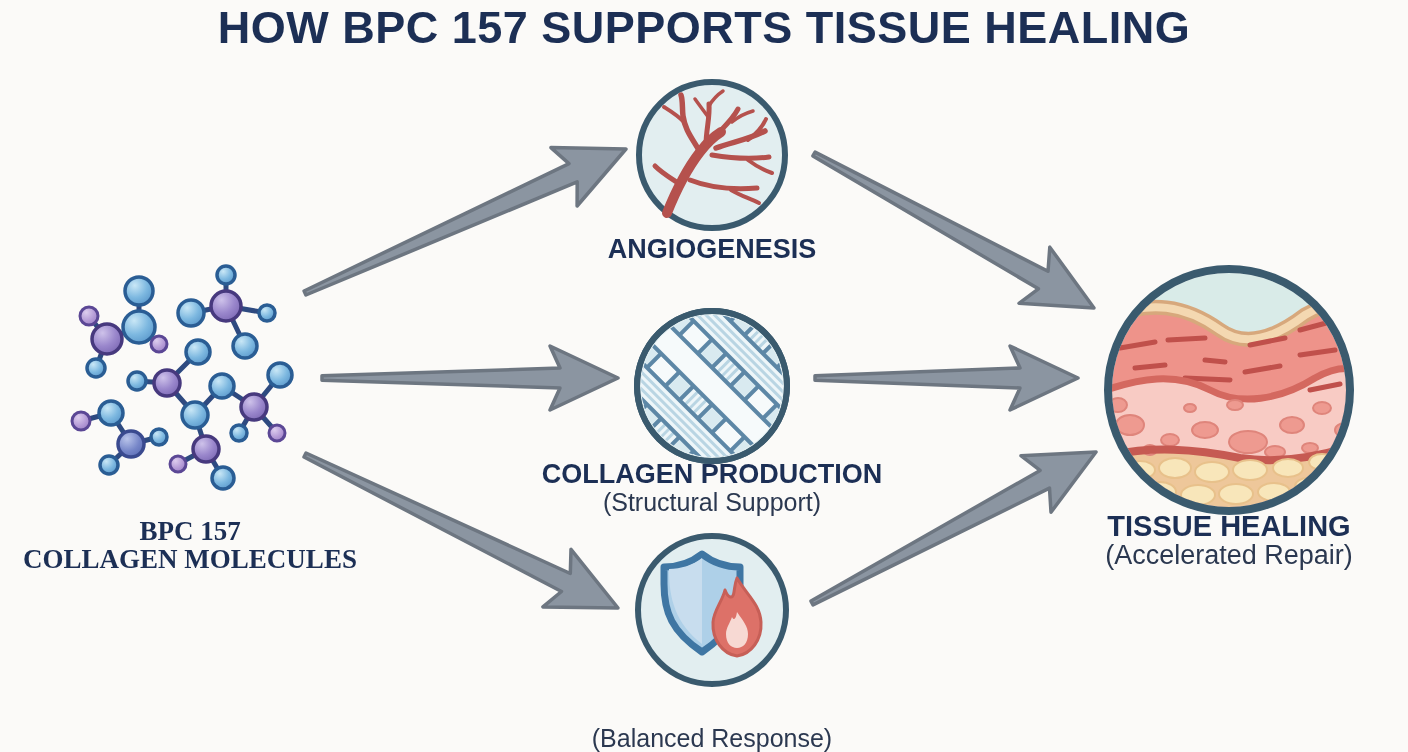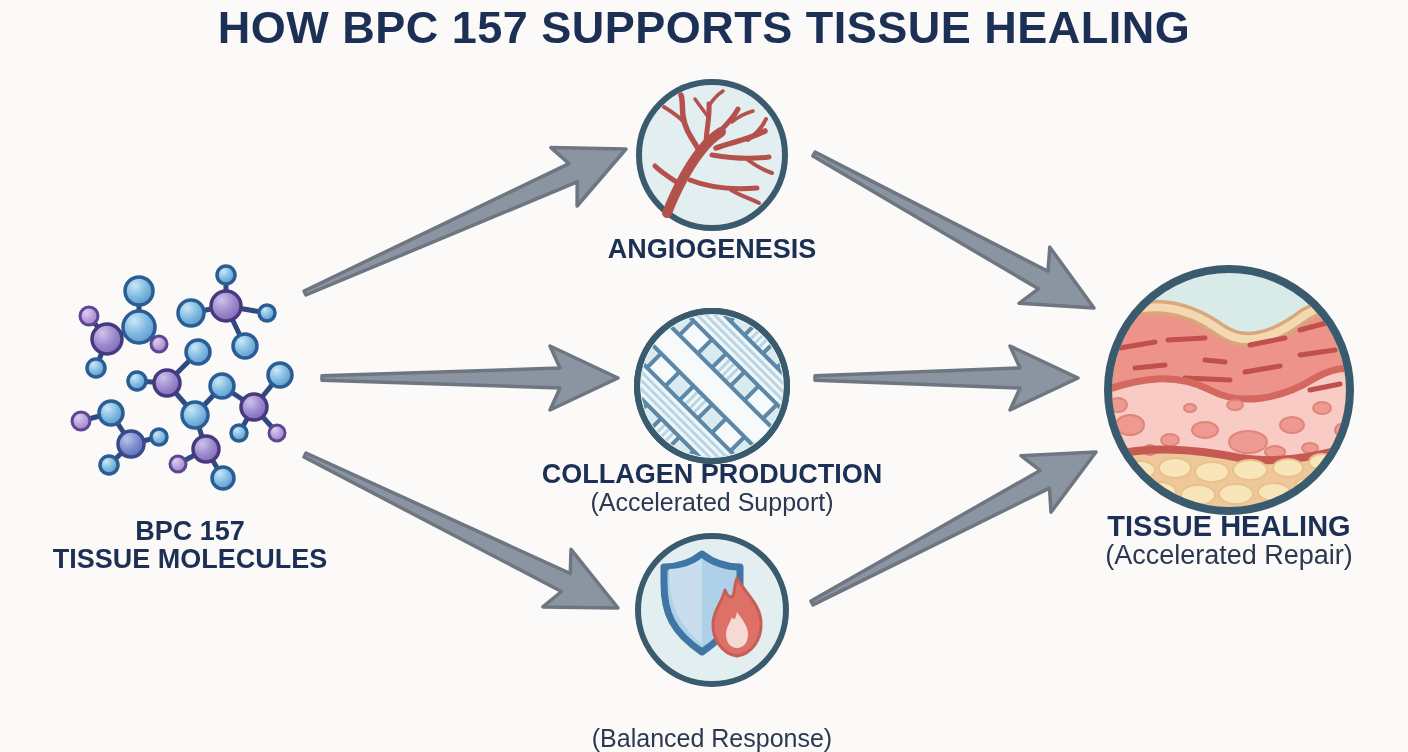--- a/index.html
+++ b/index.html
@@ -10,21 +10,21 @@
   .art{position:absolute;left:0;top:0;}
   .title{
     position:absolute;top:2px;left:0;width:100%;text-align:center;
     font-size:45px;font-weight:800;color:#1c2f55;letter-spacing:.5px;white-space:nowrap;
   }
   .lbl{position:absolute;text-align:center;color:#1c2f55;font-weight:700;
        font-size:27px;line-height:29px;white-space:nowrap;}
   .sub{position:absolute;text-align:center;color:#2b3850;font-weight:400;
        font-size:25px;line-height:27px;white-space:nowrap;}
   .mid{left:412px;width:600px;}
-  .src{left:8px;width:364px;}
+  .src{left:8px;width:364px;font-family:Liberation Serif, serif;}
   .tgt{left:1029px;width:400px;}
   .tgt.lbl{font-size:29px;}
   .tgt.sub{font-size:27px;}
   
   .mb{fill:url(#gB);stroke:#2a5d94;stroke-width:3.5px;}
   .mp{fill:url(#gP);stroke:#47397e;stroke-width:3.5px;}
   .ml{fill:url(#gL);stroke:#5b4795;stroke-width:3px;}
   .mv{fill:url(#gV);stroke:#3a4a8f;stroke-width:3.5px;}
   .arrow{fill:#8b95a1;stroke:#6d7681;stroke-width:3.5px;stroke-linejoin:round;}
   .nodecirc{fill:#e2eef0;stroke:#3a5a6e;stroke-width:6px;}
@@ -225,24 +225,24 @@
           <ellipse cx="1255" cy="514" rx="14" ry="8"></ellipse>
         </g>
       </g>
       <circle cx="1229" cy="390" r="121" fill="none" stroke="#3a5a6e" stroke-width="8"></circle>
     </g>
   </svg>
 
   <div class="title">HOW BPC 157 SUPPORTS TISSUE HEALING</div>
 
   <div class="lbl src" style="top:517px">BPC 157</div>
-  <div class="lbl src" style="top:545px">TISSUE MOLECULES</div>
+  <div class="lbl src" style="top:545px">COLLAGEN MOLECULES</div>
 
   <div class="lbl mid" style="top:235px">ANGIOGENESIS</div>
 
   <div class="lbl mid" style="top:460px">COLLAGEN PRODUCTION</div>
-  <div class="sub mid" style="top:489px">(Accelerated Support)</div>
+  <div class="sub mid" style="top:489px">(Structural Support)</div>
 
   <div class="sub mid" style="top:725px">(Balanced Response)</div>
 
   <div class="lbl tgt" style="top:512px">TISSUE HEALING</div>
   <div class="sub tgt" style="top:542px">(Accelerated Repair)</div>
 </div>
 
 </body></html>

